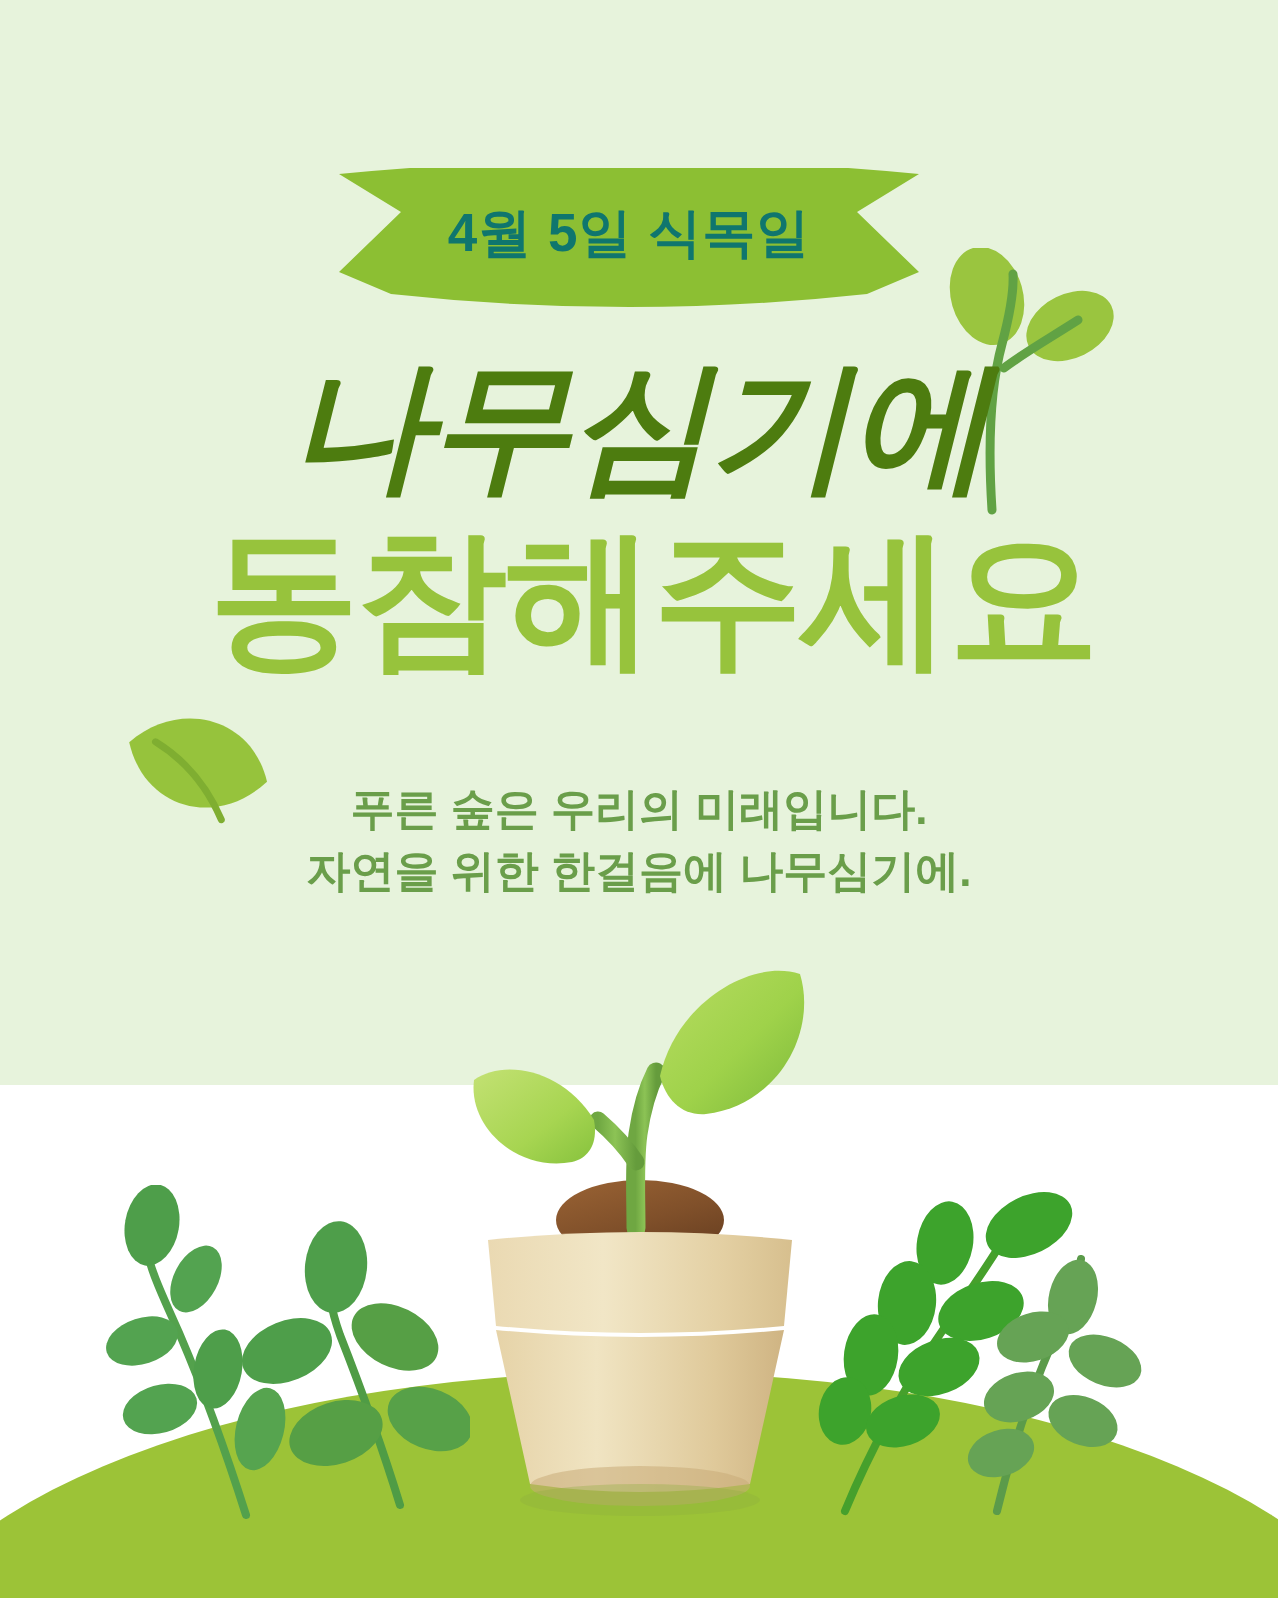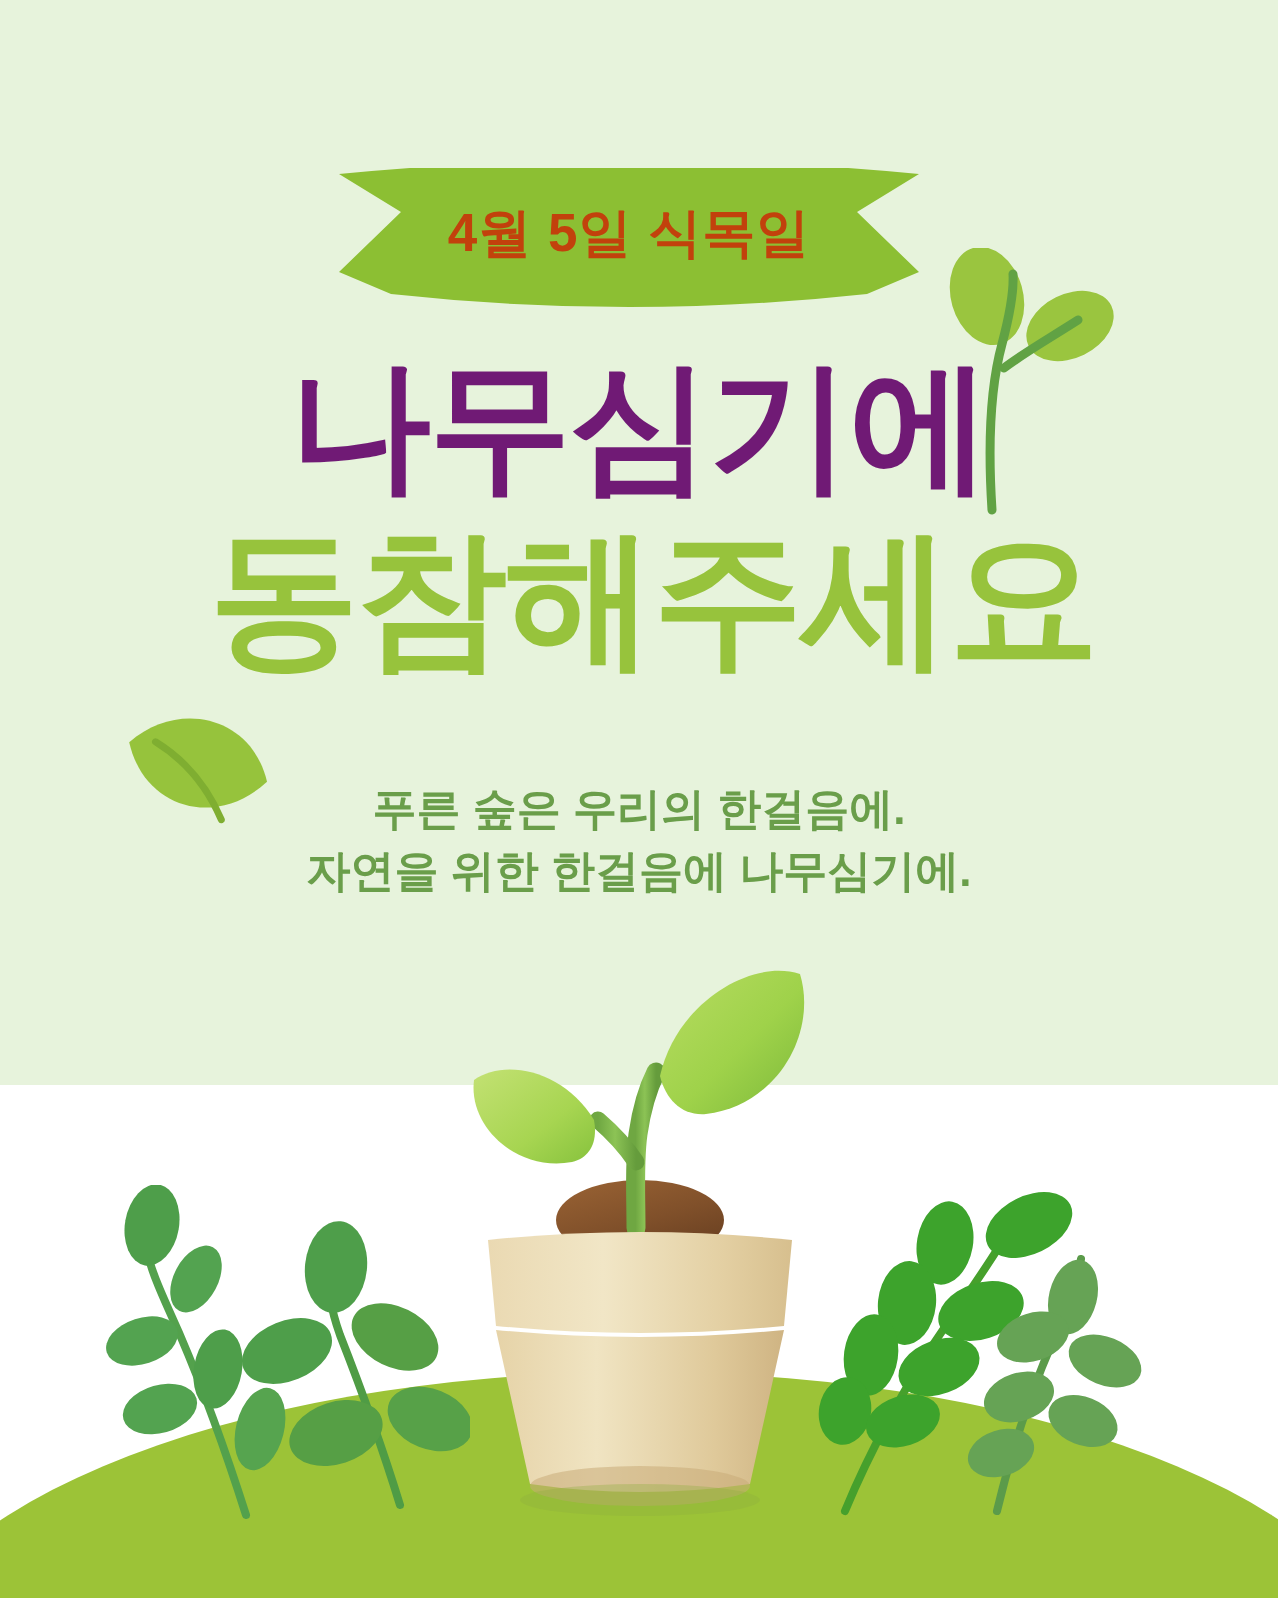--- a/index.html
+++ b/index.html
@@ -69,21 +69,21 @@
   }
   .ribbon-text {
     position: absolute;
     left: 0;
     top: 0;
     width: 580px;
     height: 120px;
     display: flex;
     align-items: center;
     justify-content: center;
-    color: #c2410c;
+    color: #0f766e;
     font-size: 53px;
     font-weight: 700;
     letter-spacing: 1px;
     z-index: 3;
     padding-top: 12px;
     box-sizing: border-box;
   }
 
   
   .headline {
@@ -92,22 +92,23 @@
     top: 355px;
     width: 1278px;
     text-align: center;
     z-index: 11;
     line-height: 1.0;
   }
   .headline .line1 {
     display: block;
     font-size: 142px;
     font-weight: 800;
-    color: #701a75;
+    color: #4d7c0f;
     letter-spacing: -2px;
+    font-style: italic;
   }
   .headline .line2 {
     display: block;
     margin-top: 26px;
     font-size: 150px;
     font-weight: 800;
     color: #97c33c;
     letter-spacing: -2px;
     padding-left: 28px;
   }
@@ -212,21 +213,21 @@
       <path d="M34,48 C66,62 92,86 110,116" stroke="#7fae31" stroke-width="7" fill="none" stroke-linecap="round" transform="rotate(8 80 70)"></path>
     </svg>
   </div>
 
   <div class="headline">
     <span class="line1">나무심기에</span>
     <span class="line2">동참해주세요</span>
   </div>
 
   <div class="subtitle">
-    <span>푸른 숲은 우리의 한걸음에.</span>
+    <span>푸른 숲은 우리의 미래입니다.</span>
     <span>자연을 위한 한걸음에 나무심기에.</span>
   </div>
 
   <div class="foliage-left">
     <svg width="370" height="340" viewBox="0 0 370 340">
       <g>
         <path d="M146,330 C132,286 110,220 80,150 C62,110 52,88 48,70" stroke="#53a14c" stroke-width="8" fill="none" stroke-linecap="round"></path>
         <ellipse cx="52" cy="40" rx="27" ry="41" fill="#4e9e4a" transform="rotate(10 52 40)"></ellipse>
         <ellipse cx="96" cy="94" rx="22" ry="36" fill="#53a350" transform="rotate(28 96 94)"></ellipse>
         <ellipse cx="42" cy="156" rx="37" ry="23" fill="#53a350" transform="rotate(-18 42 156)"></ellipse>

